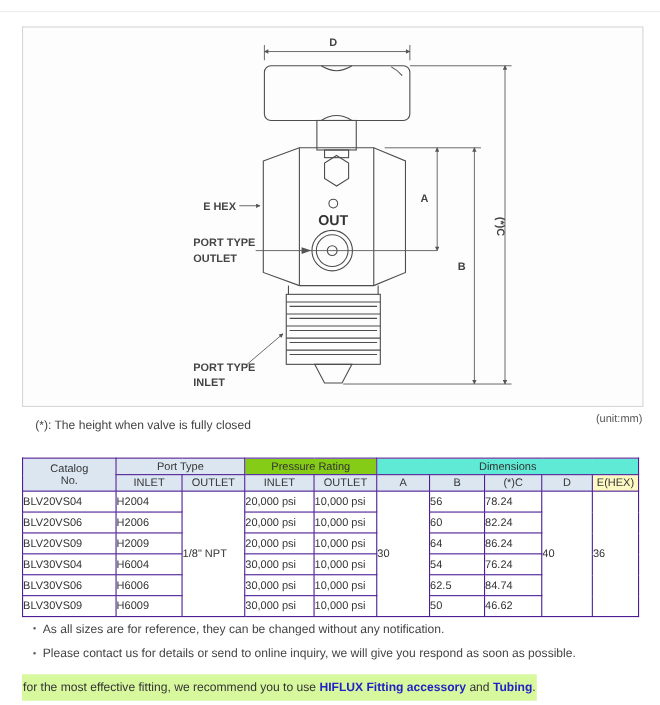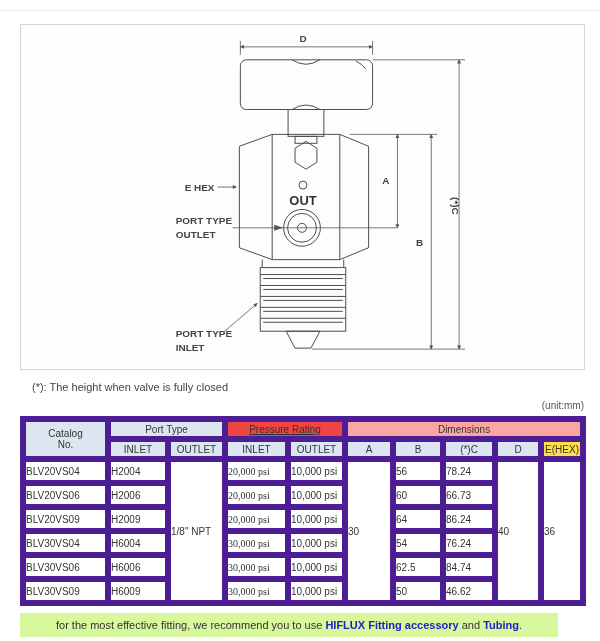--- a/index.html
+++ b/index.html
@@ -1,30 +1,30 @@
 <!DOCTYPE html>
 <html><head>
 <meta charset="utf-8">
 <style>
   html,body{margin:0;padding:0;background:#fff;}
   body{width:600px;height:641px;position:relative;font-family:"Liberation Sans","DejaVu Sans",sans-serif;color:#333;}
   .topline{position:absolute;left:0;top:10px;width:600px;height:1px;background:#ececec;}
   .diagram-box{position:absolute;left:20px;top:24px;width:563px;height:344px;border:1px solid #d6d6d6;background:#fdfdfd;}
   .note{position:absolute;left:32px;top:381px;font-size:11px;color:#444;}
-  .unit{position:absolute;right:16px;top:400px;font-size:10px;color:#555;padding-left:36px;}
+  .unit{position:absolute;right:16px;top:376px;font-size:10px;color:#555;padding-left:36px;}
   table.spec{position:absolute;left:20px;top:416px;border-collapse:collapse;table-layout:fixed;width:560px;font-size:10px;color:#333;}
-  table.spec td,table.spec th{border:6px solid #4c1d95;vertical-align:middle;padding:0;overflow:hidden;white-space:nowrap;}
+  table.spec td,table.spec th{border:1px solid #4c1d95;vertical-align:middle;padding:0;overflow:hidden;white-space:nowrap;}
   table.spec th{background:#dce6f1;font-weight:normal;height:14px;}
   table.spec td{height:18px;background:#fff;}
-  td.nbr{border-right:none;font-family:Liberation Serif, serif;}
+  td.nbr{border-right:none;}
   td.nbl{border-left:none;}
   .bullets{position:absolute;left:30px;top:566px;font-size:11px;color:#444;}
   .bullet-line{margin-bottom:10px;}
   .bullet-dot{display:inline-block;font-size:8px;vertical-align:1px;margin-right:6px;color:#555;}
-  .footer-bar{position:absolute;left:20px;top:613px;width:538px;height:24px;line-height:24px;text-align:center;font-size:11px;color:#333;}
+  .footer-bar{position:absolute;left:20px;top:613px;width:468px;height:24px;line-height:24px;text-align:center;font-size:11px;color:#333;}
   .footer-link{font-weight:bold;}
   svg text{font-family:"Liberation Sans","DejaVu Sans",sans-serif;}
   .dwg{stroke:#4d4d4d;fill:none;stroke-width:1;}
   .dim{stroke:#555;fill:none;stroke-width:0.8;}
   .lbl{fill:#444;font-size:10px;font-weight:bold;}
 </style>
 </head>
 <body>
 
 <div class="topline"></div>
@@ -121,53 +121,53 @@
       <col style="width:46px">
       <col style="width:42px">
   </colgroup>
   <tbody>
       <tr>
     <th rowspan="2" style="background: rgb(220, 230, 241);">
       <span style="display:block">Catalog</span>
       <span style="display:block">No.</span>
     </th>
     <th colspan="2" style="background: rgb(220, 230, 241);">Port Type</th>
-    <th colspan="2" style="background: #ef4444; text-decoration: underline;">Pressure Rating</th>
-    <th colspan="5" style="background: #fca5a5;">Dimensions</th>
+    <th colspan="2" style="background: #84cc16;">Pressure Rating</th>
+    <th colspan="5" style="background: #5eead4;">Dimensions</th>
   </tr>
   <tr>
     <th style="background: rgb(220, 230, 241);">INLET</th>
     <th style="background: rgb(220, 230, 241);">OUTLET</th>
     <th style="background: rgb(220, 230, 241);">INLET</th>
     <th style="background: rgb(220, 230, 241);">OUTLET</th>
     <th style="background: rgb(220, 230, 241);">A</th>
     <th style="background: rgb(220, 230, 241);">B</th>
     <th style="background: rgb(220, 230, 241);">(*)C</th>
     <th style="background: rgb(220, 230, 241);">D</th>
-    <th style="background: #fde047;">E(HEX)</th>
+    <th style="background: #fef9c3;">E(HEX)</th>
   </tr>
   <tr>
     <td>BLV20VS04</td>
     <td>H2004</td>
     <td rowspan="6">1/8" NPT</td>
     <td class="nbr">20,000 psi</td>
     <td class="nbl">10,000 psi</td>
     <td rowspan="6">30</td>
     <td>56</td>
     <td>78.24</td>
     <td rowspan="6">40</td>
     <td rowspan="6">36</td>
   </tr>
   <tr>
     <td>BLV20VS06</td>
     <td>H2006</td>
     <td class="nbr">20,000 psi</td>
     <td class="nbl">10,000 psi</td>
     <td>60</td>
-    <td>66.73</td>
+    <td>82.24</td>
   </tr>
   <tr>
     <td>BLV20VS09</td>
     <td>H2009</td>
     <td class="nbr">20,000 psi</td>
     <td class="nbl">10,000 psi</td>
     <td>64</td>
     <td>86.24</td>
   </tr>
   <tr>
@@ -191,17 +191,19 @@
     <td>H6009</td>
     <td class="nbr">30,000 psi</td>
     <td class="nbl">10,000 psi</td>
     <td>50</td>
     <td>46.62</td>
   </tr>
 </tbody>
   </table>
 
 <div class="bullets">
+  <div class="bullet-line"><span class="bullet-dot">▪</span><span>As all sizes are for reference, they can be changed without any notification.</span></div>
+  <div class="bullet-line"><span class="bullet-dot">▪</span><span>Please contact us for details or send to online inquiry, we will give you respond as soon as possible.</span></div>
 </div>
 
 <div class="footer-bar" style="background: rgb(216, 248, 158);">
   <span>for the most effective fitting, we recommend you to use </span><span class="footer-link" style="color: rgb(33, 33, 196);">HIFLUX Fitting accessory</span><span> and </span><span class="footer-link" style="color: rgb(33, 33, 196);">Tubing</span><span>.</span>
 </div>
 
 </body></html>

